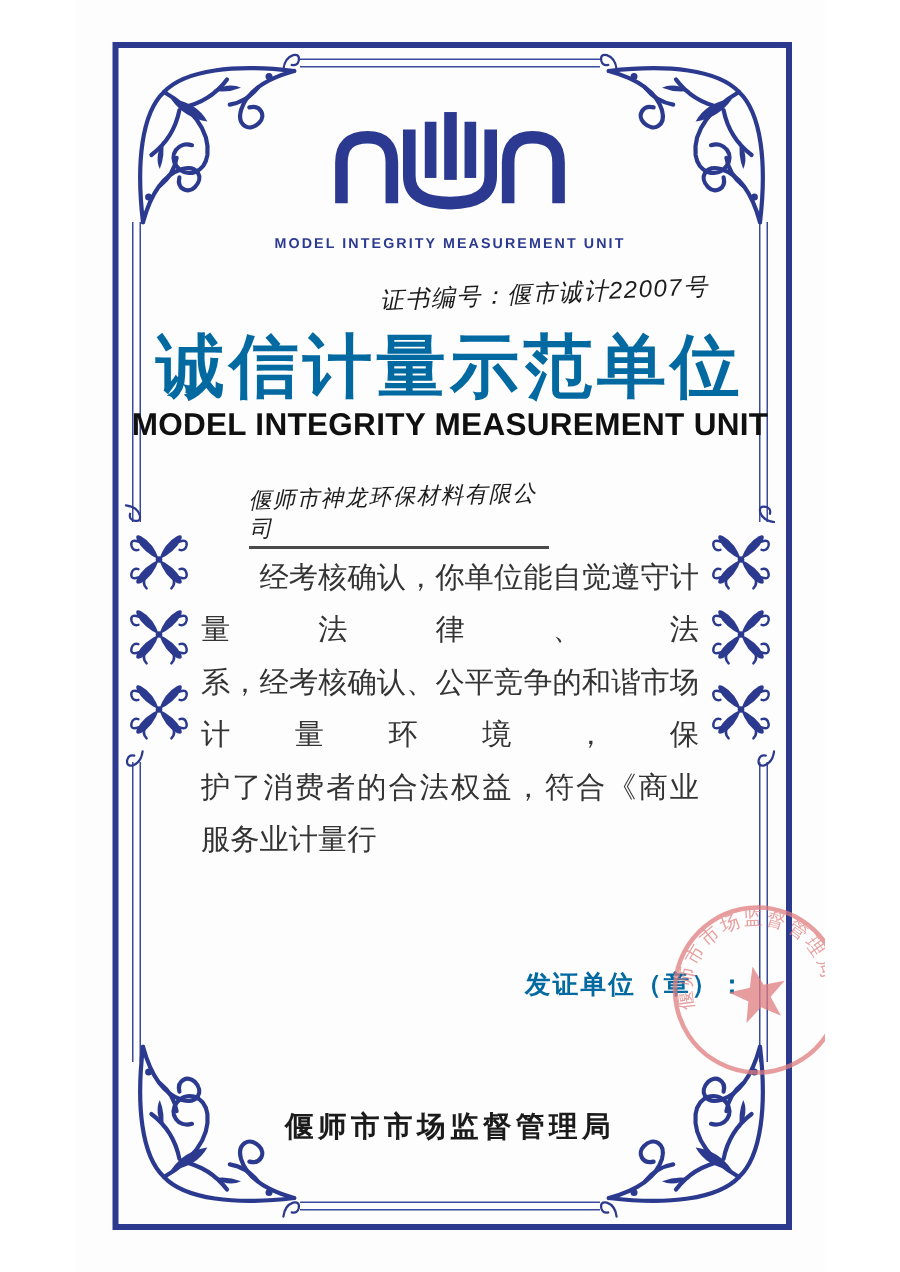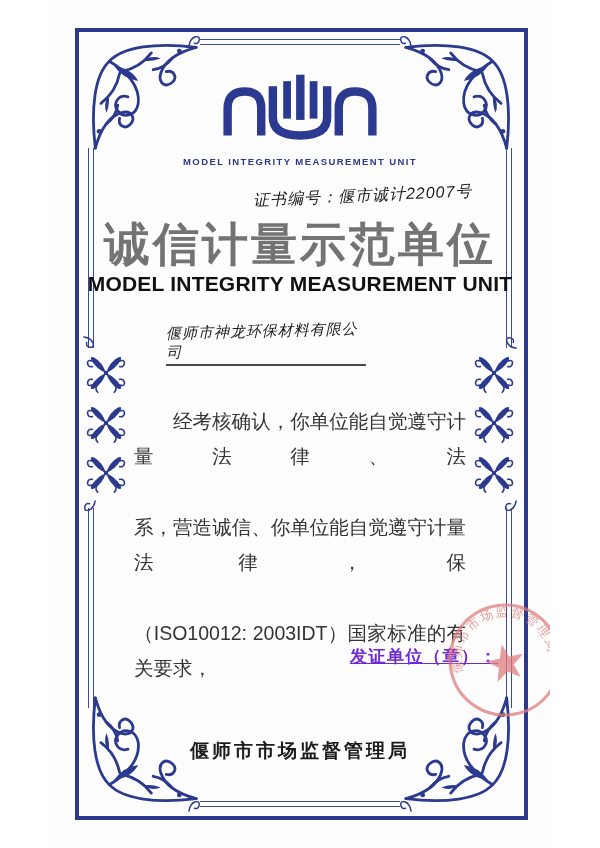--- a/index.html
+++ b/index.html
@@ -41,37 +41,37 @@
   .logo-wrap{position:absolute;left:0;right:0;top:64px;text-align:center;}
   .logo-mark{width:168px;height:86px;color:var(--logo-blue);}
   .logo-caption{margin-top:2px;font-size:9.5px;font-weight:bold;letter-spacing:1.4px;
     color:var(--logo-blue);}
   
   .cert-no{position:absolute;right:78px;top:186px;font-size:16px;color:#1c1c1c;
     transform:rotate(-2.5deg);font-style:italic;letter-spacing:1px;}
   
   .title-zh{position:absolute;left:0;right:0;top:214px;text-align:center;
     font-family:"Liberation Serif",serif;font-weight:bold;font-size:46px;
-    letter-spacing:3px;color:#737373;}
+    letter-spacing:3px;color:#0369a1;}
   .title-en{position:absolute;left:0;right:0;top:272px;text-align:center;
     font-weight:800;font-size:21px;letter-spacing:0.2px;color:#101010;}
   
   .company{position:absolute;left:116px;top:322px;width:200px;
     border-bottom:2px solid #4a4a4a;padding-bottom:4px;}
   .company span{display:inline-block;font-size:15px;font-style:italic;
     letter-spacing:1px;color:#1d1d1d;transform:rotate(-1.5deg);}
   
   .body-text{position:absolute;left:84px;right:84px;top:368px;
     font-size:19.5px;line-height:35px;color:#343434;}
-  .body-line{text-align:justify;text-align-last:justify;margin-top:36px;}
+  .body-line{text-align:justify;text-align-last:justify;}
   .body-line:first-child{text-indent:2em;}
   .body-line:last-child{text-align-last:left;}
   
   .issuer-label{position:absolute;left:300px;top:645px;font-size:17px;
-    font-weight:600;letter-spacing:1.5px;color:#6d28d9;text-decoration:underline;}
+    font-weight:600;letter-spacing:1.5px;color:#0369a1;}
   .seal{position:absolute;left:395px;top:600px;width:120px;height:120px;
     color:var(--seal-red);opacity:0.75;transform:rotate(-12deg);}
   .org-name{position:absolute;left:0;right:0;top:738px;text-align:center;
     font-size:19px;font-weight:700;letter-spacing:3px;color:#1b1b1b;}
   .r90{transform:rotate(90deg);} .r180{transform:rotate(180deg);} .r270{transform:rotate(270deg);}
   .flipx{transform:scaleX(-1);}
 </style>
 </head>
 <body>
 
@@ -221,22 +221,22 @@
 
   <div class="title-zh">诚信计量示范单位</div>
   <div class="title-en">MODEL INTEGRITY MEASUREMENT UNIT</div>
 
   <div class="company">
     <span>偃师市神龙环保材料有限公司</span>
   </div>
 
   <div class="body-text">
     <div class="body-line">经考核确认，你单位能自觉遵守计量法律、法</div>
-    <div class="body-line">系，营造诚信、你单位能自觉遵守计量法律，保</div>
-    <div class="body-line">（ISO10012: 2003IDT）国家标准的有关要求，</div>
+    <div class="body-line">系，经考核确认、公平竞争的和谐市场计量环境，保</div>
+    <div class="body-line">护了消费者的合法权益，符合《商业 服务业计量行</div>
   </div>
 
   <div class="issuer-label">发证单位（章）：</div>
   <svg class="seal">
       <use href="#sym-seal"></use>
     </svg>
   <div class="org-name">偃师市市场监督管理局</div>
 
 </div>
 

